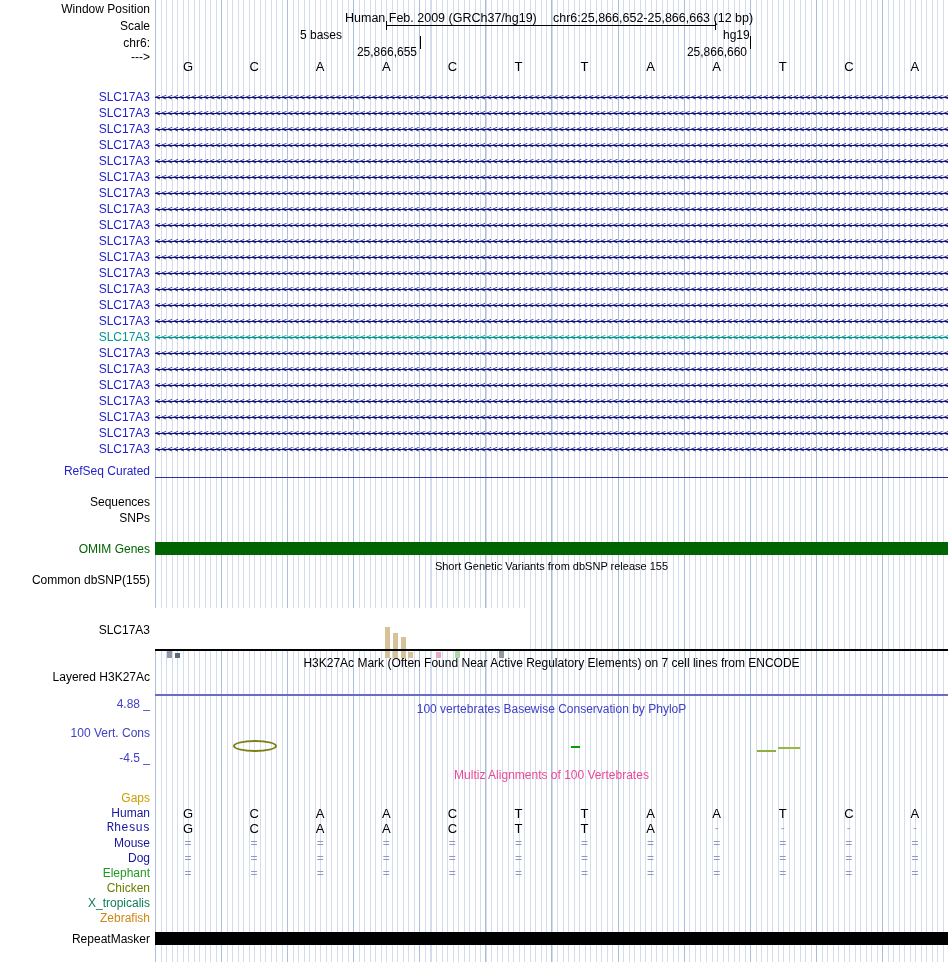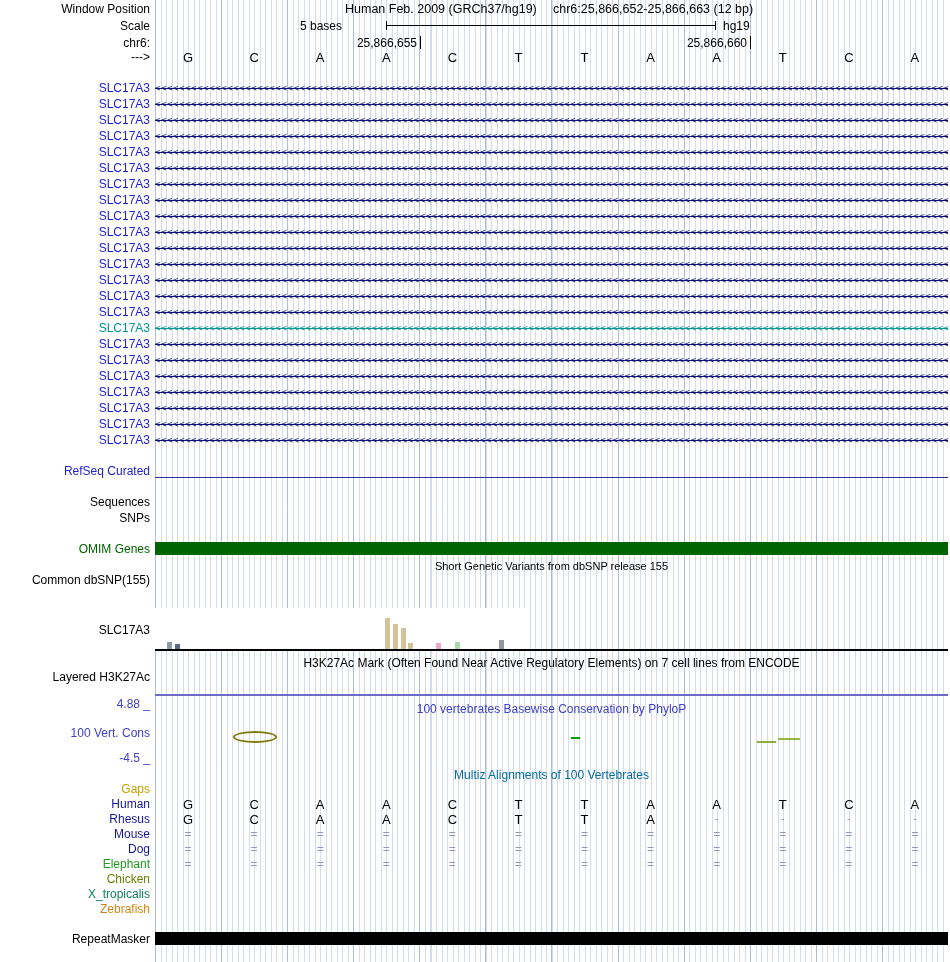--- a/index.html
+++ b/index.html
@@ -3,21 +3,21 @@
 <meta charset="utf-8">
 <style>
   *{margin:0;padding:0;box-sizing:border-box;}
   html,body{background:#fff;}
   #canvas{position:relative;width:950px;height:962px;background:#fff;overflow:hidden;
           font-family:"Liberation Sans",sans-serif;color:#000;}
   .stripes{position:absolute;left:155px;top:0;width:793px;height:962px;
     background-image:
       repeating-linear-gradient(to right, rgba(173,192,222,.55) 0px, rgba(173,192,222,.55) 1px, transparent 1px, transparent 5.51px),
       repeating-linear-gradient(to right, rgba(140,165,205,.75) 0px, rgba(140,165,205,.75) 1px, transparent 1px, transparent 66.083px);}
-  .abs{position:absolute;white-space:nowrap;}
+  .abs{position:absolute;white-space:nowrap;margin-top:9px;}
   .lbl{position:absolute;left:0;width:150px;text-align:right;font-size:12px;line-height:14px;white-space:nowrap;}
   .blue{color:#2222cc;}
   .dgreen{color:#006400;}
   .consblue{color:#4040c8;}
   .ctitle{position:absolute;left:155px;width:793px;text-align:center;font-size:12px;line-height:14px;white-space:nowrap;}
   .small{font-size:11px;}
   .hdr{font-size:12.5px;}
   .tick{position:absolute;width:1px;background:#000;}
   #scale-line{position:absolute;left:386px;top:25px;width:330px;height:1px;background:#000;}
   #refseq-line{position:absolute;left:155px;top:477px;width:793px;height:1px;}
@@ -221,25 +221,25 @@
   <div class="lbl consblue" style="top:697px">4.88 _</div>
   <div class="lbl consblue" style="top:726px">100 Vert. Cons</div>
   <div class="lbl consblue" style="top:751px">-4.5 _</div>
   <div id="cons-track" class="abs" style="left:0;top:0;width:950px;height:962px;pointer-events:none">
       <div style="position: absolute; left: 233px; top: 731px; width: 44px; height: 12px; border: 2px solid rgb(127, 127, 16); border-radius: 50%;"></div>
       <div style="position: absolute; left: 571px; top: 737px; width: 9px; height: 2px; background: rgb(0, 160, 0);"></div>
       <div style="position: absolute; left: 757px; top: 741px; width: 19px; height: 2px; background: rgb(143, 174, 60);"></div>
       <div style="position: absolute; left: 778px; top: 738px; width: 22px; height: 2px; background: rgb(155, 184, 62);"></div>
     </div>
 
-  <div class="ctitle consblue" id="multiz-title" style="top: 768px; color: #0369a1;">Multiz Alignments of 100 Vertebrates</div>
+  <div class="ctitle consblue" id="multiz-title" style="top: 768px; color: #ec4899;">Multiz Alignments of 100 Vertebrates</div>
   <div id="multiz-labels" class="abs" style="left:0;top:782px;width:950px;height:135px">
       <div style="position: absolute; left: 0px; top: 0px; width: 150px; height: 15px; text-align: right; color: rgb(200, 160, 0); font-size: 12px; line-height: 15px;">Gaps</div>
       <div style="position: absolute; left: 0px; top: 15px; width: 150px; height: 15px; text-align: right; color: rgb(22, 22, 155); font-size: 12px; line-height: 15px;">Human</div>
-      <div style="position: absolute; left: 0px; top: 30px; width: 150px; height: 15px; text-align: right; color: rgb(22, 22, 155); font-size: 12px; line-height: 15px;">Rhesus</div>
+      <div style="position: absolute; left: 0px; top: 30px; width: 150px; height: 15px; text-align: right; color: rgb(22, 22, 155); font-size: 12px; line-height: 15px; font-family: Liberation Mono, monospace;">Rhesus</div>
       <div style="position: absolute; left: 0px; top: 45px; width: 150px; height: 15px; text-align: right; color: rgb(22, 22, 155); font-size: 12px; line-height: 15px;">Mouse</div>
       <div style="position: absolute; left: 0px; top: 60px; width: 150px; height: 15px; text-align: right; color: rgb(22, 22, 155); font-size: 12px; line-height: 15px;">Dog</div>
       <div style="position: absolute; left: 0px; top: 75px; width: 150px; height: 15px; text-align: right; color: rgb(30, 155, 30); font-size: 12px; line-height: 15px;">Elephant</div>
       <div style="position: absolute; left: 0px; top: 90px; width: 150px; height: 15px; text-align: right; color: rgb(107, 125, 0); font-size: 12px; line-height: 15px;">Chicken</div>
       <div style="position: absolute; left: 0px; top: 105px; width: 150px; height: 15px; text-align: right; color: rgb(14, 125, 90); font-size: 12px; line-height: 15px;">X_tropicalis</div>
       <div style="position: absolute; left: 0px; top: 120px; width: 150px; height: 15px; text-align: right; color: rgb(207, 134, 22); font-size: 12px; line-height: 15px;">Zebrafish</div>
     </div>
   <div id="multiz-rows" class="abs" style="left:0;top:782px;width:950px;height:135px">
       <div style="position: absolute; left: 155px; top: 15px; width: 66.0833px; height: 15px; line-height: 15px; text-align: center; color: rgb(0, 0, 0); font-size: 13px;">G</div>
       <div style="position: absolute; left: 221.083px; top: 15px; width: 66.0833px; height: 15px; line-height: 15px; text-align: center; color: rgb(0, 0, 0); font-size: 13px;">C</div>

